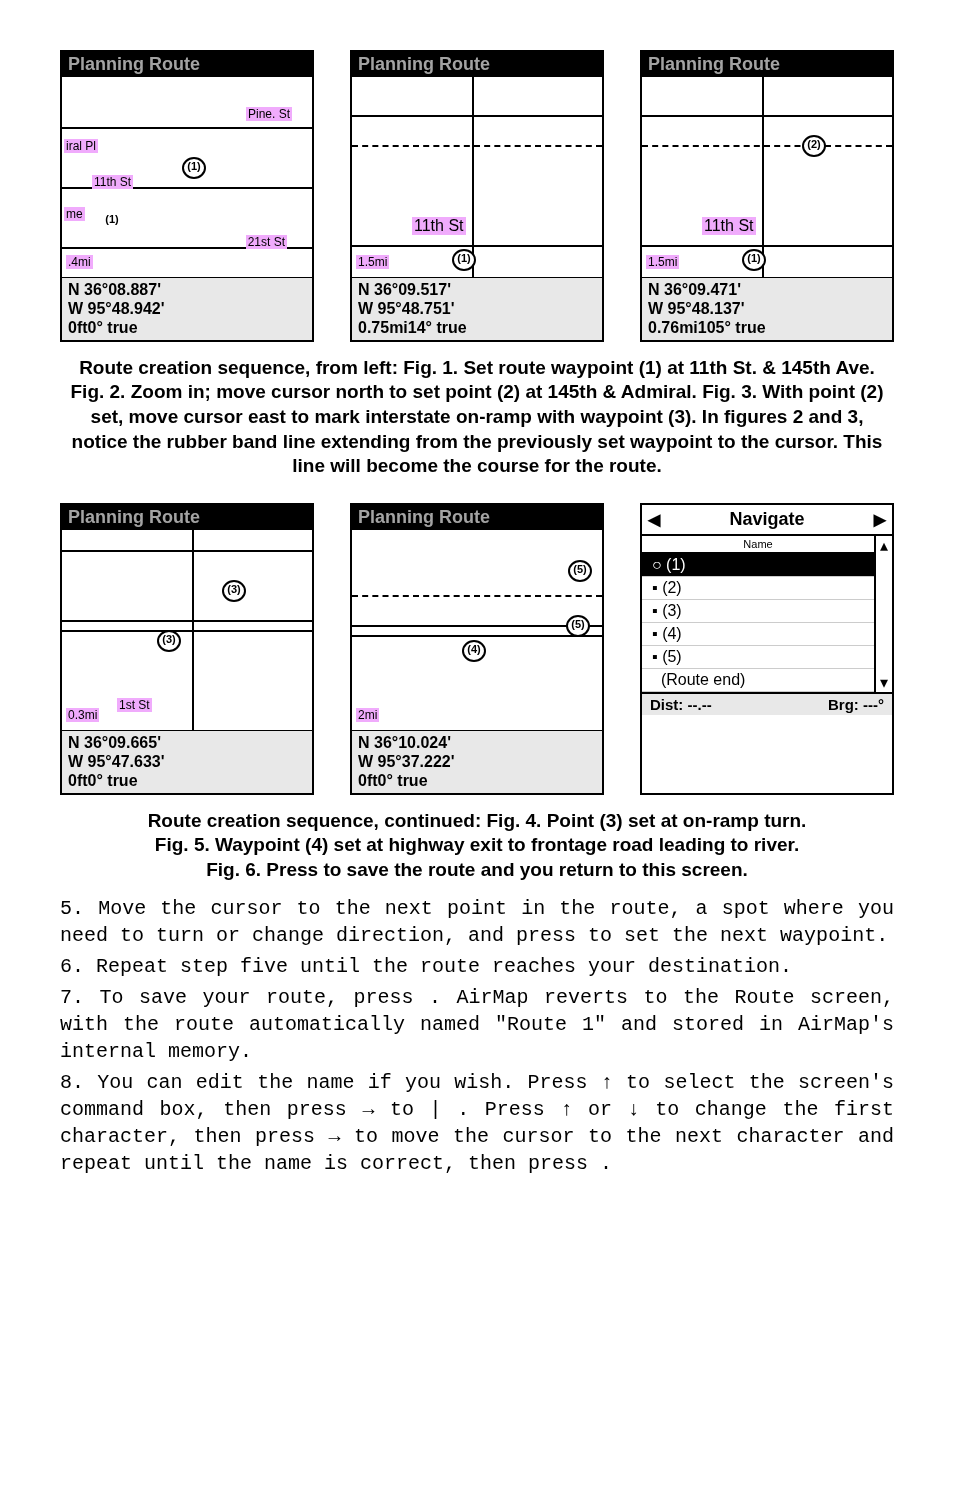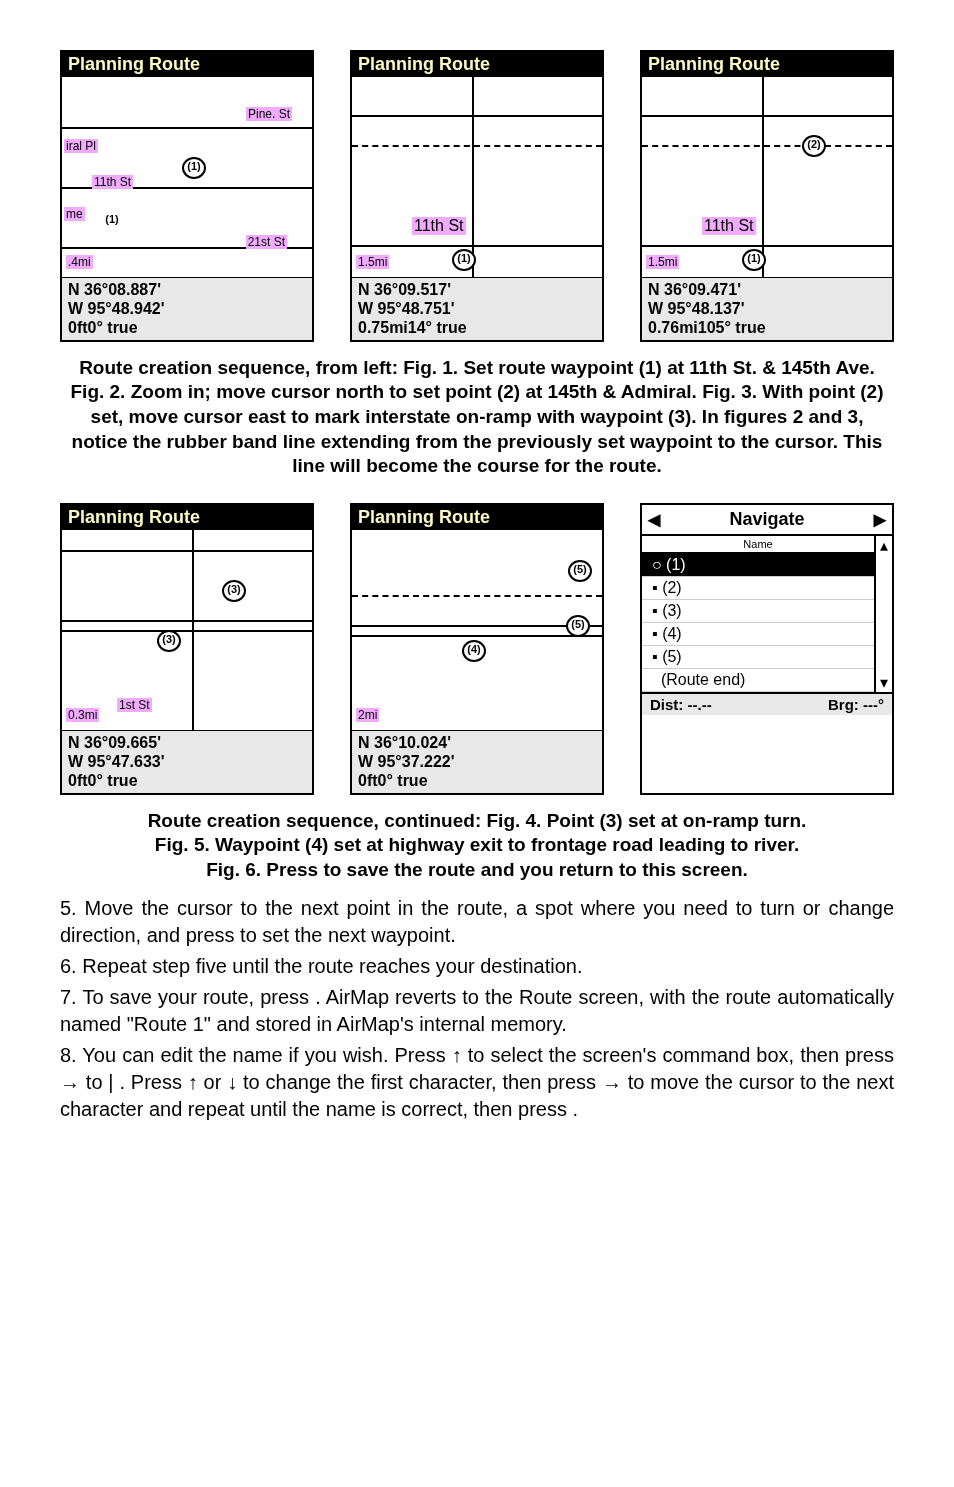--- a/index.html
+++ b/index.html
@@ -17,21 +17,21 @@
     margin: 10px 0;
   }
   .device-screen {
     width: 250px;
     border: 2px solid #000;
     background: #fff;
     font-family: Arial, sans-serif;
   }
   .device-title {
     background: #000;
-    color: #fef9c3;
+    color: #a3a3a3;
     font-weight: bold;
     padding: 2px 6px;
     font-size: 18px;
   }
   .device-map {
     height: 200px;
     border-bottom: 1px solid #000;
     background: #fff;
     position: relative;
     overflow: hidden;
@@ -46,21 +46,21 @@
   .info-row { display: flex; justify-content: flex-start; }
   .caption {
     font-family: Liberation Sans, sans-serif;
     font-weight: bold;
     text-align: center;
     margin: 14px 10px 24px 10px;
     font-size: 19px;
     line-height: 1.3;
   }
   .body-text {
-    font-family: Liberation Sans, sans-serif;
+    font-family: Liberation Mono, monospace;
     font-size: 20px;
     line-height: 1.35;
     margin: 4px 0;
     text-align: justify;
   }
   
   .route-body {
     padding: 0;
     background:#fff;
   }

